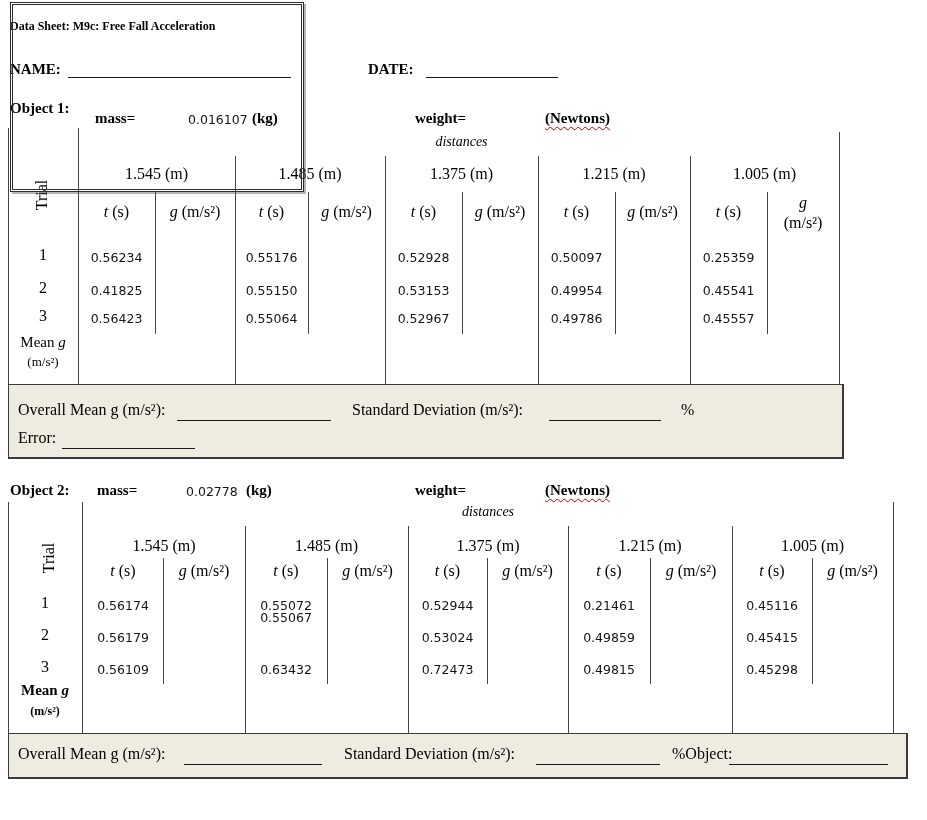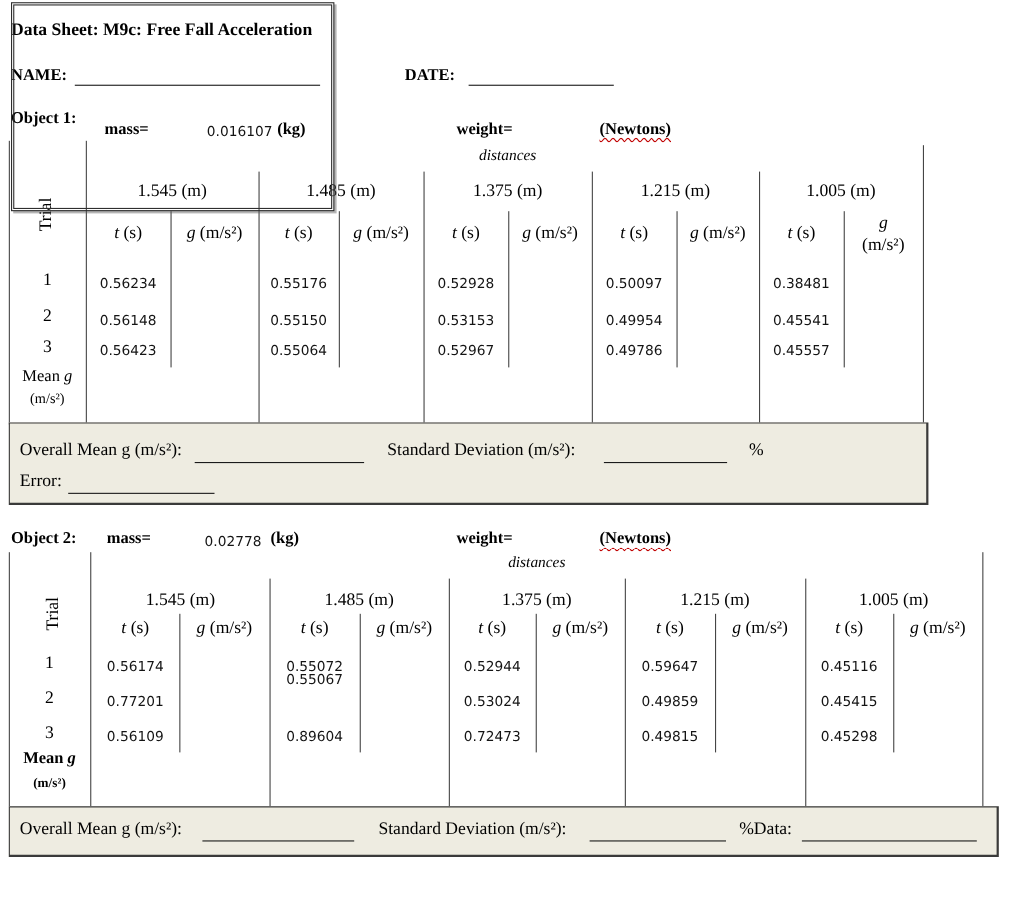--- a/index.html
+++ b/index.html
@@ -21,21 +21,21 @@
        pointer-events:none;z-index:3;}
   .rot{position:absolute;transform:rotate(-90deg);font-size:16px;text-align:center;}
 </style>
 </head>
 <body>
 
 <div class="page">
 
   <div class="obx" style="left:10px;top:2px;width:288px;height:184px"></div>
 
-  <div class="abs b" style="left:10px;top:19px;font-size:16px">Data Sheet: M9c: Free Fall Acceleration</div>
+  <div class="abs b" style="left:10px;top:19px;font-size:12px">Data Sheet: M9c: Free Fall Acceleration</div>
 
   <div class="abs b" style="left:10px;top:61px;font-size:15px">NAME:</div>
   <div class="blank" style="left:68px;top:58px;width:223px;height:19px"></div>
   <div class="abs b" style="left:368px;top:61px;font-size:15px">DATE:</div>
   <div class="blank" style="left:426px;top:58px;width:132px;height:19px"></div>
 
   <div class="abs b" style="left:10px;top:100px;font-size:15px">Object 1:</div>
   <div class="abs b" style="left:95px;top:110px;font-size:15px">mass=</div>
   <div class="abs num" style="left:188px;top:112px">0.016107</div>
   <div class="abs b" style="left:252px;top:110px;font-size:15px">(kg)</div>
@@ -76,32 +76,32 @@
   <div class="abs c hdr" style="left:767px;top:193px;width:72px;line-height:20px">
       <div><i>g</i></div>
       <div>(m/s²)</div>
     </div>
 
   <div class="abs c" style="left:8px;top:246px;width:70px;font-size:16px">1</div>
   <div class="abs c" style="left:8px;top:279px;width:70px;font-size:16px">2</div>
   <div class="abs c" style="left:8px;top:307px;width:70px;font-size:16px">3</div>
 
   <div class="abs c num" style="left:78px;top:250px;width:77px">0.56234</div>
-  <div class="abs c num" style="left:78px;top:283px;width:77px">0.56148</div>
+  <div class="abs c num" style="left:78px;top:283px;width:77px">0.41825</div>
   <div class="abs c num" style="left:78px;top:311px;width:77px">0.56423</div>
   <div class="abs c num" style="left:235px;top:250px;width:73px">0.55176</div>
   <div class="abs c num" style="left:235px;top:283px;width:73px">0.55150</div>
   <div class="abs c num" style="left:235px;top:311px;width:73px">0.55064</div>
   <div class="abs c num" style="left:385px;top:250px;width:77px">0.52928</div>
   <div class="abs c num" style="left:385px;top:283px;width:77px">0.53153</div>
   <div class="abs c num" style="left:385px;top:311px;width:77px">0.52967</div>
   <div class="abs c num" style="left:538px;top:250px;width:77px">0.50097</div>
   <div class="abs c num" style="left:538px;top:283px;width:77px">0.49954</div>
   <div class="abs c num" style="left:538px;top:311px;width:77px">0.49786</div>
-  <div class="abs c num" style="left:690px;top:250px;width:77px">0.38481</div>
+  <div class="abs c num" style="left:690px;top:250px;width:77px">0.25359</div>
   <div class="abs c num" style="left:690px;top:283px;width:77px">0.45541</div>
   <div class="abs c num" style="left:690px;top:311px;width:77px">0.45557</div>
 
   <div class="abs c" style="left:8px;top:334px;width:70px;font-size:15px"><span>Mean</span> <i>g</i></div>
   <div class="abs c" style="left:8px;top:354px;width:70px;font-size:13px">(m/s²)</div>
 
   <div class="footer-box" style="left:8px;top:384px;width:833px;height:72px"></div>
   <div class="ft" style="left:18px;top:401px">Overall Mean g (m/s²):</div>
   <div class="blank" style="left:177px;top:401px;width:154px;height:19px"></div>
   <div class="ft" style="left:352px;top:401px">Standard Deviation (m/s²):</div>
@@ -148,39 +148,39 @@
   <div class="abs c hdr" style="left:568px;top:562px;width:82px"><i>t</i><span> (s)</span></div>
   <div class="abs c hdr" style="left:650px;top:562px;width:82px"><i>g</i><span> (m/s²)</span></div>
   <div class="abs c hdr" style="left:732px;top:562px;width:80px"><i>t</i><span> (s)</span></div>
   <div class="abs c hdr" style="left:812px;top:562px;width:81px"><i>g</i><span> (m/s²)</span></div>
 
   <div class="abs c" style="left:8px;top:594px;width:74px;font-size:16px">1</div>
   <div class="abs c" style="left:8px;top:626px;width:74px;font-size:16px">2</div>
   <div class="abs c" style="left:8px;top:658px;width:74px;font-size:16px">3</div>
 
   <div class="abs c num" style="left:83px;top:598px;width:80px">0.56174</div>
-  <div class="abs c num" style="left:83px;top:630px;width:80px">0.77201</div>
+  <div class="abs c num" style="left:83px;top:630px;width:80px">0.56179</div>
   <div class="abs c num" style="left:83px;top:662px;width:80px">0.56109</div>
   <div class="abs c num" style="left:245px;top:598px;width:82px">0.55072</div>
   <div class="abs c num" style="left:245px;top:610px;width:82px">0.55067</div>
-  <div class="abs c num" style="left:245px;top:662px;width:82px">0.89604</div>
+  <div class="abs c num" style="left:245px;top:662px;width:82px">0.63432</div>
   <div class="abs c num" style="left:408px;top:598px;width:79px">0.52944</div>
   <div class="abs c num" style="left:408px;top:630px;width:79px">0.53024</div>
   <div class="abs c num" style="left:408px;top:662px;width:79px">0.72473</div>
-  <div class="abs c num" style="left:568px;top:598px;width:82px">0.59647</div>
+  <div class="abs c num" style="left:568px;top:598px;width:82px">0.21461</div>
   <div class="abs c num" style="left:568px;top:630px;width:82px">0.49859</div>
   <div class="abs c num" style="left:568px;top:662px;width:82px">0.49815</div>
   <div class="abs c num" style="left:732px;top:598px;width:80px">0.45116</div>
   <div class="abs c num" style="left:732px;top:630px;width:80px">0.45415</div>
   <div class="abs c num" style="left:732px;top:662px;width:80px">0.45298</div>
 
   <div class="abs c b" style="left:8px;top:682px;width:74px;font-size:15px"><span>Mean</span> <i>g</i></div>
   <div class="abs c b" style="left:8px;top:704px;width:74px;font-size:12px">(m/s²)</div>
 
   <div class="footer-box" style="left:8px;top:733px;width:897px;height:43px"></div>
   <div class="ft" style="left:18px;top:745px">Overall Mean g (m/s²):</div>
   <div class="blank" style="left:184px;top:745px;width:138px;height:19px"></div>
   <div class="ft" style="left:344px;top:745px">Standard Deviation (m/s²):</div>
   <div class="blank" style="left:536px;top:745px;width:124px;height:19px"></div>
-  <div class="ft" style="left:672px;top:745px">%Data:</div>
+  <div class="ft" style="left:672px;top:745px">%Object:</div>
   <div class="blank" style="left:729px;top:745px;width:159px;height:19px"></div>
 
 </div>
 
 </body></html>

